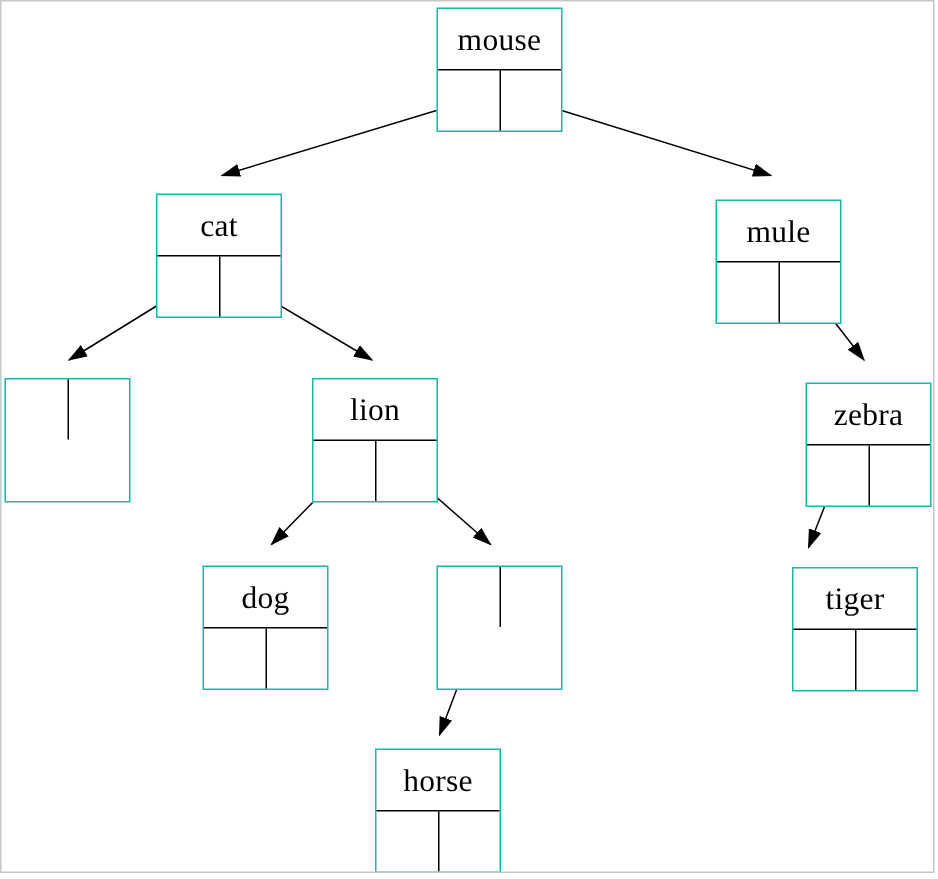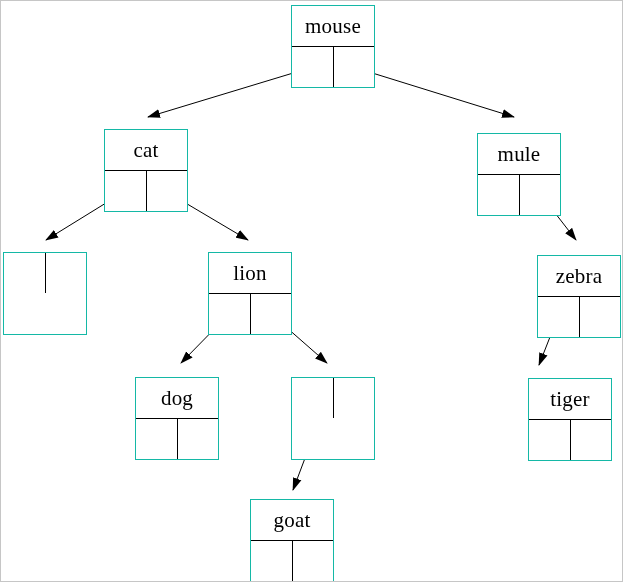--- a/index.html
+++ b/index.html
@@ -135,21 +135,21 @@
         </div>
       </div>
       <div class="tree-node" style="left: 496px; top: 378px; margin-left: 32px;">
         <div class="node-label">tiger</div>
         <div class="node-cells">
           <div class="pointer-cell left"></div>
           <div class="pointer-cell right"></div>
         </div>
       </div>
       <div class="tree-node" style="left: 250px; top: 499px;">
-        <div class="node-label">goat</div>
+        <div class="node-label">horse</div>
         <div class="node-cells">
           <div class="pointer-cell left"></div>
           <div class="pointer-cell right"></div>
         </div>
       </div>
     </div>
   <div id="frame"></div>
 </div>
 
 </body></html>

